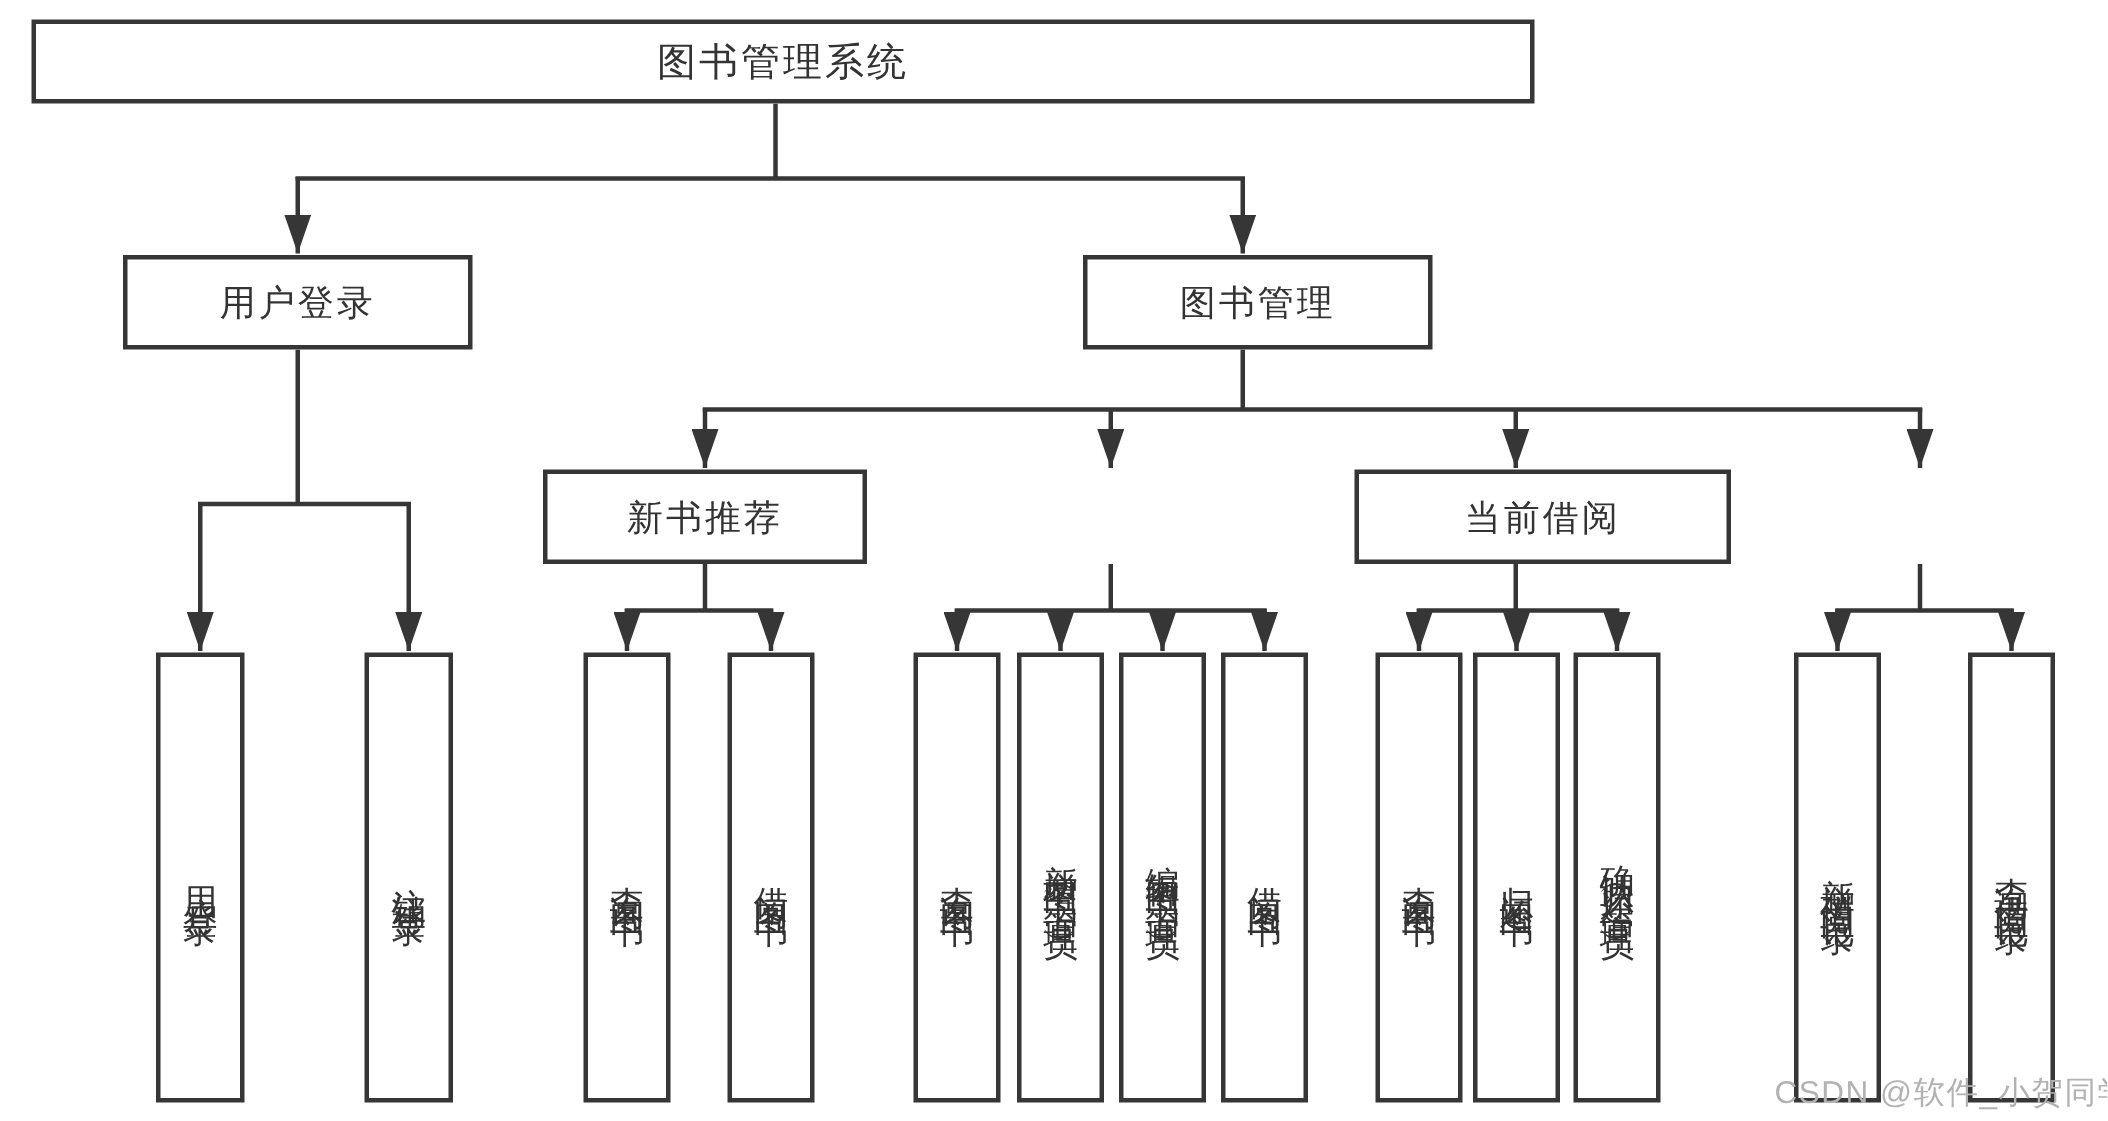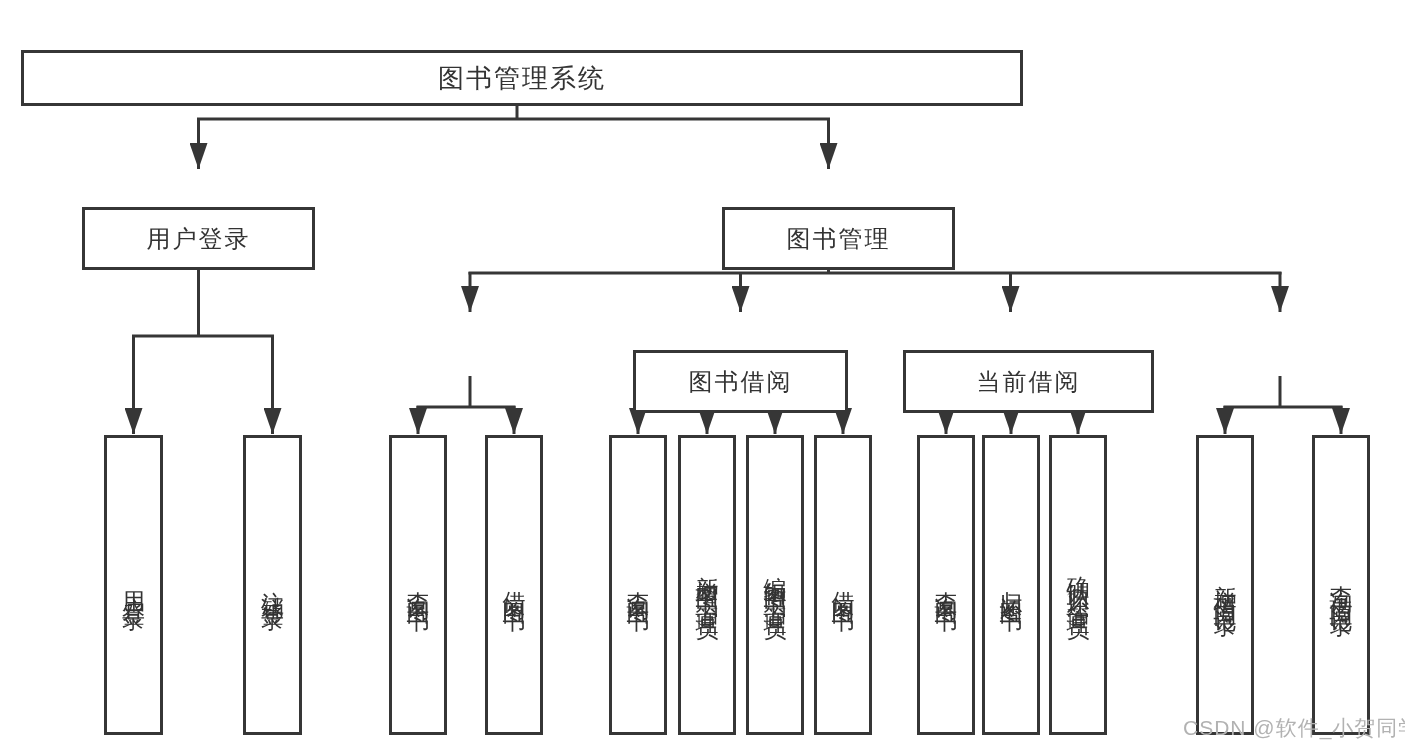--- a/index.html
+++ b/index.html
@@ -21,21 +21,21 @@
   svg.wires line{stroke:var(--line);stroke-width:3;fill:none;}
   .node{
     position:absolute;
     box-sizing:border-box;
     background:var(--box-bg);
     border:3px solid var(--line);
     display:flex;align-items:center;justify-content:center;
     color:var(--text);
     z-index:1;
   }
-  .node.h{font-size:24px;letter-spacing:2px;margin-top:37px;}
+  .node.h{font-size:24px;letter-spacing:2px;}
   .node.root{font-size:26px;letter-spacing:2px;}
   .node.v{
     font-size:23px;
     writing-mode:vertical-rl;
     text-orientation:mixed;
     letter-spacing:6px;
     line-height:1;
   }
   .node span{white-space:nowrap;}
   .watermark{
@@ -119,22 +119,22 @@
     <span>图书管理系统</span>
   </div>
 
   <div class="node h" style="left:82px;top:170px;width:233px;height:63px">
     <span>用户登录</span>
   </div>
   <div class="node h" style="left:722px;top:170px;width:233px;height:63px">
     <span>图书管理</span>
   </div>
 
-  <div class="node h" style="left:633px;top:313px;width:215px;height:63px">
-    <span>图书借阅</span>
+  <div class="node h" style="left:362px;top:313px;width:216px;height:63px">
+    <span>新书推荐</span>
   </div>
   <div class="node h" style="left:903px;top:313px;width:251px;height:63px">
     <span>当前借阅</span>
   </div>
 
   <div class="node v" style="left:104px;top:435px;width:59px;height:300px">
     <span>用户登录</span>
   </div>
   <div class="node v" style="left:243px;top:435px;width:59px;height:300px">
     <span>注销登录</span>

